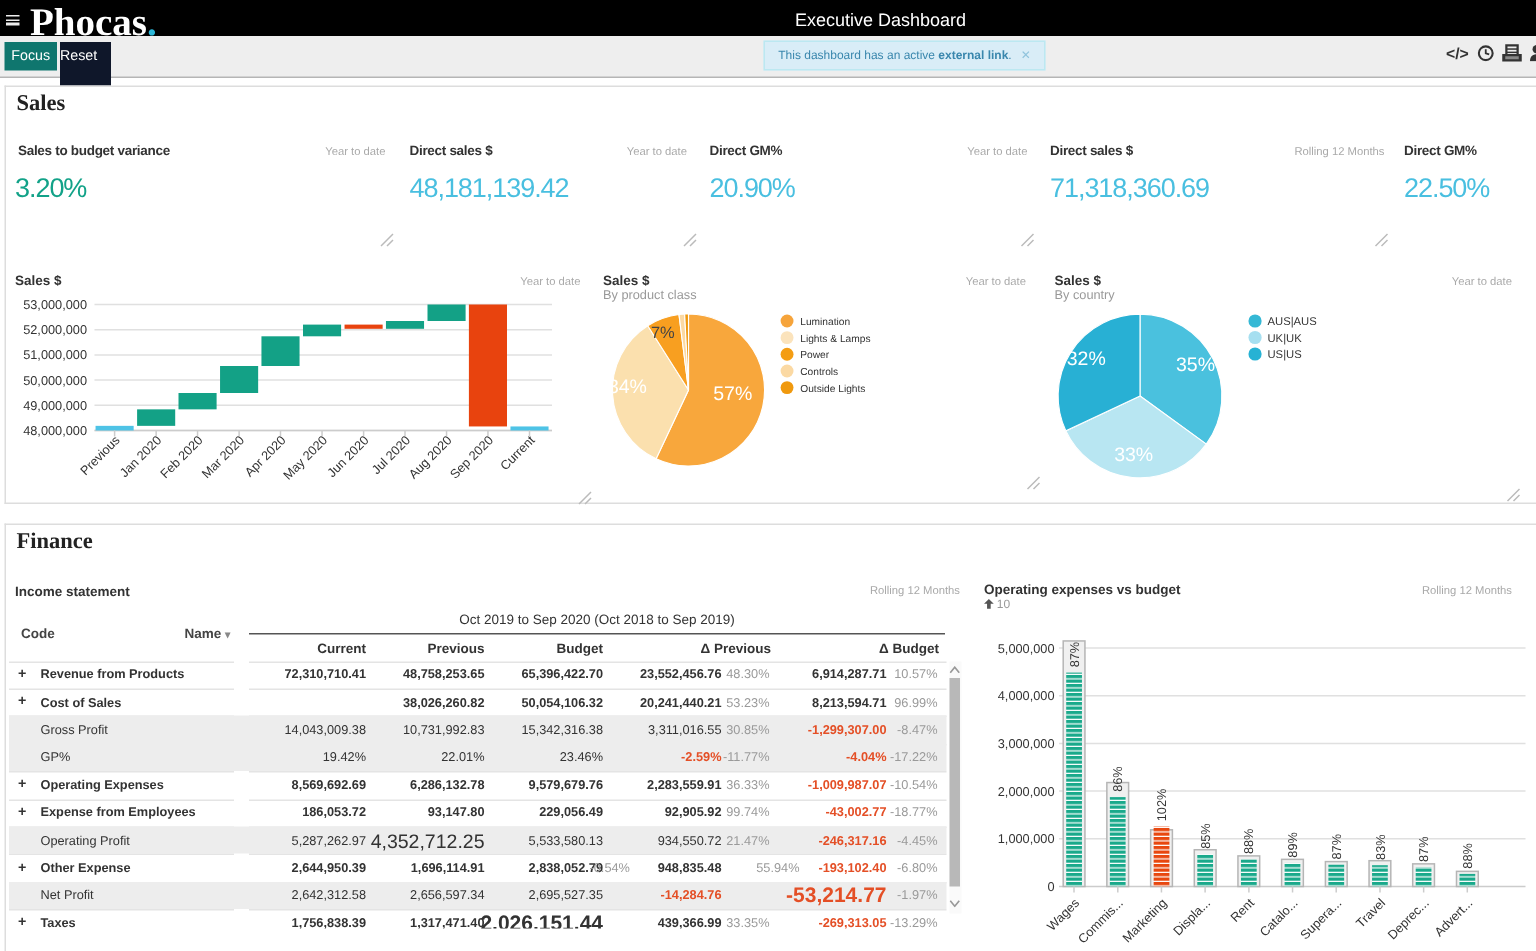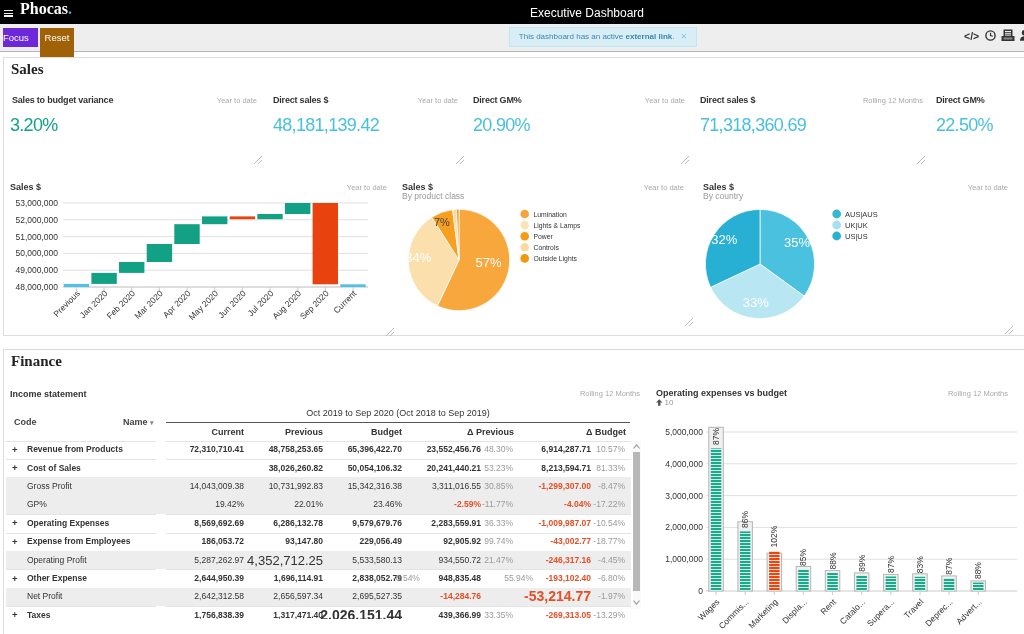--- a/index.html
+++ b/index.html
@@ -11,26 +11,26 @@
 .ct{position:absolute;font-size:9px;font-weight:bold;color:#333}
 .cs{position:absolute;font-size:8.5px;color:#999}
 </style></head>
 <body>
 <div class="abs" style="left:0;top:0;width:1024px;height:24px;background:#000"></div>
 <div class="abs" style="left:4px;top:10px;width:9px;height:7px">
   <div style="height:1.3px;background:#eee;margin-bottom:1.4px"></div>
   <div style="height:1.3px;background:#eee;margin-bottom:1.4px"></div>
   <div style="height:1.3px;background:#eee"></div>
 </div>
-<div class="abs" style="left:20px;top:0px;font-family:'Liberation Serif',serif;font-weight:bold;font-size:16px;color:#fff">Phocas<span style="color:#2cb7d8">.</span></div>
+<div class="abs" style="left:20px;top:0px;font-family:'Liberation Serif',serif;font-weight:bold;font-size:26px;color:#fff">Phocas<span style="color:#2cb7d8">.</span></div>
 <div class="abs" style="left:587px;top:6px;transform:translateX(-50%);font-size:12px;color:#fff">Executive Dashboard</div>
 
 <div class="abs" style="left:0;top:24px;width:1024px;height:28px;background:#eee;border-bottom:1px solid #b5b5b5"></div>
-<div class="abs" style="left:3px;top:28px;width:35px;height:19px;background:#6d28d9;color:#fff;font-size:9.5px;text-align:left;line-height:19px">Focus</div>
-<div class="abs" style="left:40px;top:28px;width:34px;height:37px;background:#a16207;color:#fff;font-size:9.5px;text-align:center;line-height:19px">Reset</div>
+<div class="abs" style="left:3px;top:28px;width:35px;height:19px;background:#0f766e;color:#fff;font-size:9.5px;text-align:center;line-height:19px">Focus</div>
+<div class="abs" style="left:40px;top:28px;width:34px;height:37px;background:#0f172a;color:#fff;font-size:9.5px;text-align:left;line-height:19px">Reset</div>
 <div class="abs" style="left:509px;top:27px;width:188px;height:20px;background:#d9edf7;border:1px solid #bce8f1;color:#3a87ad;font-size:8px;line-height:18px;text-align:center;white-space:nowrap">This dashboard has an active <b>external link</b>.<span style="color:#8fc3dc;margin-left:6px">✕</span></div>
 <div class="abs" style="left:964px;top:30px;font-size:10.5px;font-weight:bold;color:#333">&lt;/&gt;</div>
 <svg class="abs" style="left:985px;top:30px" width="11" height="11" viewBox="0 0 11 11">
     <circle cx="5.5" cy="5.5" r="4.6" fill="none" stroke="#333" stroke-width="1.4"></circle>
     <path d="M5.5 2.8 L5.5 5.5 L7.8 6.3" fill="none" stroke="#333" stroke-width="1.2"></path>
   </svg>
 <svg class="abs" style="left:1001px;top:29px" width="14" height="13" viewBox="0 0 14 13">
     <rect x="2.5" y="0.5" width="9" height="8" fill="#333"></rect>
     <rect x="4" y="2" width="6" height="1.2" fill="#eee"></rect>
     <rect x="4" y="4.2" width="6" height="1.2" fill="#eee"></rect>
@@ -216,21 +216,21 @@
 <div style="position:absolute;left:6px;top:477.4px;width:150px;height:1px;background:#e4e4e4"></div>
 <div style="position:absolute;left:166px;top:477.4px;width:465px;height:1px;background:#e4e4e4"></div>
 <div style="position:absolute;left:12px;top:463.2px;font-size:9.5px;font-weight:bold;color:#333;line-height:9.5px">+</div>
 <div style="position:absolute;left:27px;top:463.6px;font-size:8.5px;font-weight:bold;color:#333;line-height:9px;white-space:nowrap">Cost of Sales</div>
 <div style="position:absolute;left:124px;top:482px;width:120px;font-size:8.5px;font-weight:normal;color:#333;line-height:9px">58,267,701.03</div>
 <div style="position:absolute;left:203px;top:463.6px;width:120px;text-align:right;font-size:8.5px;font-weight:bold;color:#333;line-height:9px">38,026,260.82</div>
 <div style="position:absolute;left:282px;top:463.6px;width:120px;text-align:right;font-size:8.5px;font-weight:bold;color:#333;line-height:9px">50,054,106.32</div>
 <div style="position:absolute;left:361px;top:463.6px;width:120px;text-align:right;font-size:8.5px;font-weight:bold;color:#333;line-height:9px">20,241,440.21</div>
 <div style="position:absolute;left:393px;top:463.6px;width:120px;text-align:right;font-size:8.5px;font-weight:normal;color:#9a9a9a;line-height:9px">53.23%</div>
 <div style="position:absolute;left:471px;top:463.6px;width:120px;text-align:right;font-size:8.5px;font-weight:bold;color:#333;line-height:9px">8,213,594.71</div>
-<div style="position:absolute;left:505px;top:463.6px;width:120px;text-align:right;font-size:8.5px;font-weight:normal;color:#9a9a9a;line-height:9px">81.33%</div>
+<div style="position:absolute;left:505px;top:463.6px;width:120px;text-align:right;font-size:8.5px;font-weight:normal;color:#9a9a9a;line-height:9px">96.99%</div>
 <div style="position:absolute;left:6px;top:477.4px;width:625px;height:18.4px;background:#ededed"></div>
 <div style="position:absolute;left:6px;top:495.8px;width:150px;height:1px;background:#e4e4e4"></div>
 <div style="position:absolute;left:166px;top:495.8px;width:465px;height:1px;background:#e4e4e4"></div>
 <div style="position:absolute;left:27px;top:482.0px;font-size:8.5px;font-weight:normal;color:#333;line-height:9px;white-space:nowrap">Gross Profit</div>
 <div style="position:absolute;left:124px;top:482.0px;width:120px;text-align:right;font-size:8.5px;font-weight:normal;color:#333;line-height:9px">14,043,009.38</div>
 <div style="position:absolute;left:203px;top:482.0px;width:120px;text-align:right;font-size:8.5px;font-weight:normal;color:#333;line-height:9px">10,731,992.83</div>
 <div style="position:absolute;left:282px;top:482.0px;width:120px;text-align:right;font-size:8.5px;font-weight:normal;color:#333;line-height:9px">15,342,316.38</div>
 <div style="position:absolute;left:361px;top:482.0px;width:120px;text-align:right;font-size:8.5px;font-weight:normal;color:#333;line-height:9px">3,311,016.55</div>
 <div style="position:absolute;left:393px;top:482.0px;width:120px;text-align:right;font-size:8.5px;font-weight:normal;color:#9a9a9a;line-height:9px">30.85%</div>
 <div style="position:absolute;left:471px;top:482.0px;width:120px;text-align:right;font-size:8.5px;font-weight:bold;color:#e44f26;line-height:9px">-1,299,307.00</div>

